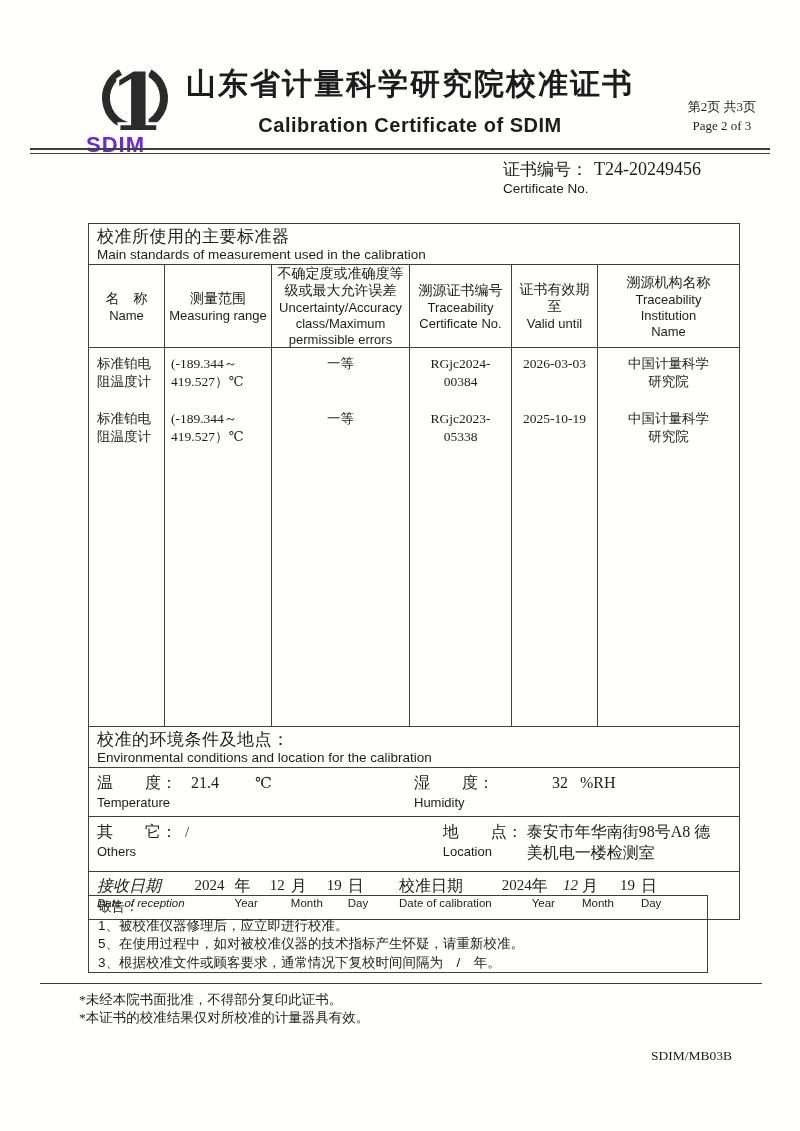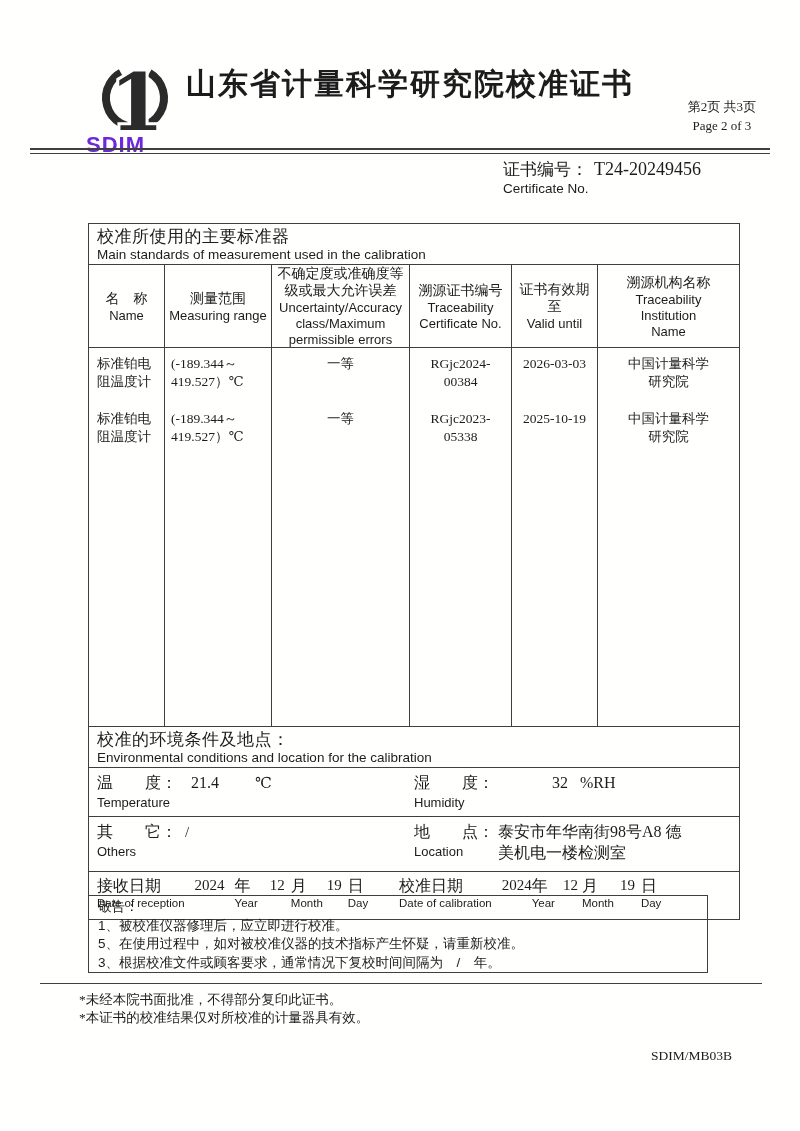--- a/index.html
+++ b/index.html
@@ -59,31 +59,31 @@
   .half.right{padding-left:0;}
   .l1{display:flex;align-items:baseline;}
   .env-label{font-family:"Liberation Sans",sans-serif;font-size:16px;line-height:21px;}
   .env-val{font-size:16px;}
   .l2{font-family:"Liberation Sans",sans-serif;font-size:13px;line-height:16px;margin-top:2px;}
   .temp-row{height:49px;}
   .others-row{height:55px;}
   .t-val{margin-left:14px;} .t-unit{margin-left:36px;font-size:15px;}
   .h-val{margin-left:58px;} .h-unit{margin-left:12px;font-family:"Liberation Serif",serif;}
   .o-val{margin-left:8px;font-size:15px;}
-  .loc{display:flex;}
+  .loc{display:flex;justify-content:center;}
   .loc-stack{flex:0 0 80px;}
   .loc-value{font-size:16px;line-height:21px;margin-left:4px;margin-top:0px;}
 
   .dates-row{height:48px;border-top:1px solid var(--border);display:flex;padding-top:3px;box-sizing:border-box;}
   .dates-half{display:flex;width:310px;box-sizing:border-box;}
   .dg{display:flex;flex-direction:column;align-items:flex-start;}
   .g-zh{font-size:16px;line-height:21px;font-family:"Liberation Sans",sans-serif;}
   .g-zh.num{font-family:"Liberation Serif",serif;font-size:15px;}
   .g-en{font-family:"Liberation Sans",sans-serif;font-size:11.5px;line-height:15px;}
-  .ml4{margin-left:4px;}.ml6{margin-left:6px;}.ml8{margin-left:8px;}
+  .ml4{margin-left:4px;}.ml6{margin-left:6px;}.ml8{margin-left:8px;font-style:italic;}
   .ml10{margin-left:10px;}.ml12{margin-left:12px;}
 
   
   .notice{position:absolute;left:88px;top:895px;width:620px;height:78px;
     border:1.5px solid var(--border);box-sizing:border-box;padding:2px 9px;
     font-family:"Liberation Sans",sans-serif;font-size:13.5px;line-height:18.5px;}
 
   
   .divider{position:absolute;left:40px;right:38px;top:983px;border-top:1.5px solid var(--border);}
   .footnotes{position:absolute;left:79px;top:991px;font-size:13.5px;line-height:18px;}
@@ -97,20 +97,21 @@
   <div class="logo">
     <svg class="logo-mark" width="90" height="84" viewBox="0 0 90 84">
       <circle cx="45" cy="38" r="29" fill="none" stroke="#2b2b2b" stroke-width="8" stroke-dasharray="152 30.2" transform="rotate(300 45 38)"></circle>
       <text x="47" y="70" text-anchor="middle" font-family="'DejaVu Serif',serif" font-size="78" font-weight="bold" fill="#2b2b2b" stroke="#ffffff" stroke-width="6" paint-order="stroke">1</text>
     </svg>
     <div class="logo-text">SDIM</div>
   </div>
 
   <div class="title-block">
     <div class="title-zh">山东省计量科学研究院校准证书</div>
+    <div class="title-en">Calibration Certificate of SDIM</div>
   </div>
 
   <div class="page-no">
     <div>第2页 共3页</div>
     <div>Page 2 of 3</div>
   </div>
 
   <div class="rule-double"></div>
 
   <div class="cert-no">

